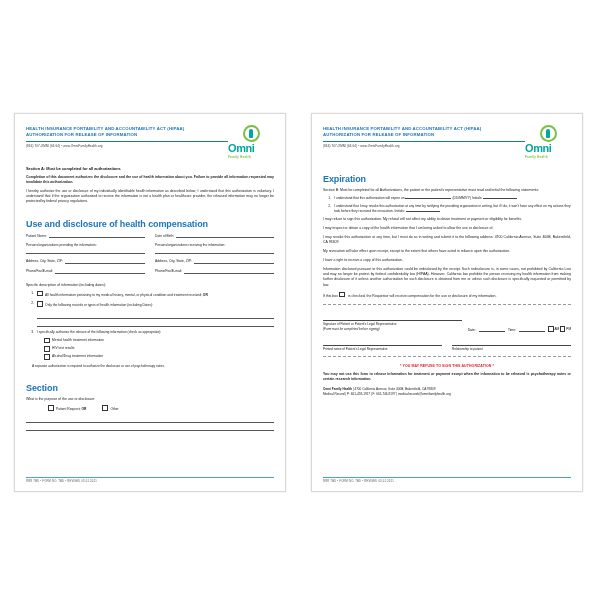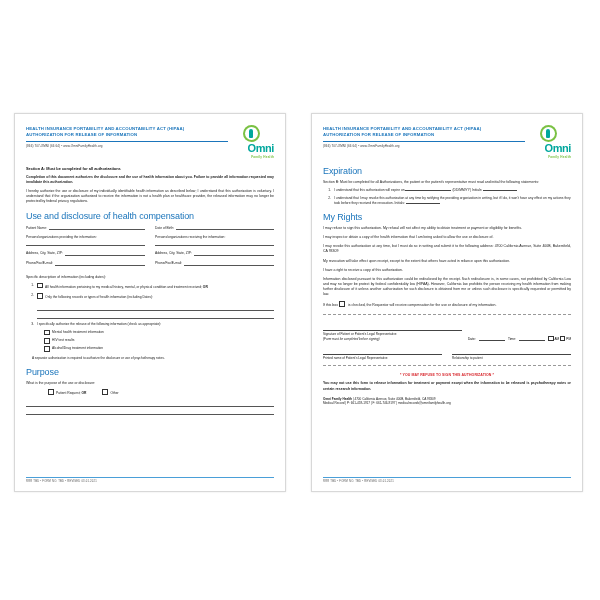--- a/index.html
+++ b/index.html
@@ -55,21 +55,21 @@
     margin: 3px 0 2px 0;
   }
   .hdr-contact {
     font-size: 3px;
     color: #3a3a3a;
     letter-spacing: 0.1px;
     line-height: 4px;
   }
   .logo {
     width: 46px;
-    text-align: right;
+    text-align: left;
     padding-top: 1px;
     flex: 0 0 46px;
   }
   .logo-mark {
     width: 17px; height: 17px;
     margin: 0 auto 1px auto;
     border-radius: 50%;
     background: #7ac143;
     position: relative;
     overflow: hidden;
@@ -117,22 +117,22 @@
     color: #1a1a1a;
     line-height: 5.1px;
     margin: 0 0 4px 0;
     text-align: justify;
   }
   .para.bold { font-weight: bold; }
   .para.tight { margin-bottom: 3px; }
   .blue-head {
     color: #1b75bb;
     font-size: 9px;
-    font-weight: normal;
-    margin: 7px 0 4px 0;
+    font-weight: bold;
+    margin: 15px 0 4px 0;
     letter-spacing: -0.1px;
     line-height: 10px;
   }
 
   
   .field-grid {
     display: flex;
     gap: 10px;
   }
   .field-col { flex: 1; }
@@ -364,21 +364,21 @@
       <span class="cbox"></span>
       <span>HIV test results</span>
     </div>
     <div class="sub-item">
       <span class="cbox"></span>
       <span>Alcohol/Drug treatment information</span>
     </div>
 
     <div class="note-line">A separate authorization is required to authorize the disclosure or use of psychotherapy notes.</div>
 
-    <div class="blue-head">Purpose</div>
+    <div class="blue-head">Section</div>
     <div class="para tight">What is the purpose of the use or disclosure:</div>
 
     <div class="purpose-opts">
       <span>
         <span class="cbox"></span><span>Patient Request;</span>
         <b>OR</b>
       </span>
       <span>
         <span class="cbox"></span><span>Other</span>
       </span>
@@ -424,21 +424,20 @@
 
     <div class="num-item">
       <span class="num-idx">2.</span>
       <span class="num-body">
         <span>I understand that I may revoke this authorization at any time by notifying the providing organization in writing, but if I do, it won't have any effect on my actions they took before they received the revocation.</span>
         <span>Initials:</span>
         <span style="display:inline-block;width:34px;border-bottom:0.7px solid #444;"></span>
       </span>
     </div>
 
-    <div class="blue-head">My Rights</div>
 
     <div class="para">I may refuse to sign this authorization. My refusal will not affect my ability to obtain treatment or payment or eligibility for benefits.</div>
     <div class="para">I may inspect or obtain a copy of the health information that I am being asked to allow the use or disclosure of.</div>
     <div class="para">I may revoke this authorization at any time, but I must do so in writing and submit it to the following address: 4700 California Avenue, Suite 400B, Bakersfield, CA 93309</div>
     <div class="para">My revocation will take effect upon receipt, except to the extent that others have acted in reliance upon this authorization.</div>
     <div class="para">I have a right to receive a copy of this authorization.</div>
     <div class="para">Information disclosed pursuant to this authorization could be redisclosed by the receipt. Such redisclosure is, in some cases, not prohibited by California Law and may no longer be protect by federal confidentiality law (HIPAA). However, California law prohibits the person receiving my health information from making further disclosure of it unless another authorization for such disclosure is obtained from me or unless such disclosure is specifically requested or permitted by law.</div>
 
     <div class="para">
       <span>If this box</span>

